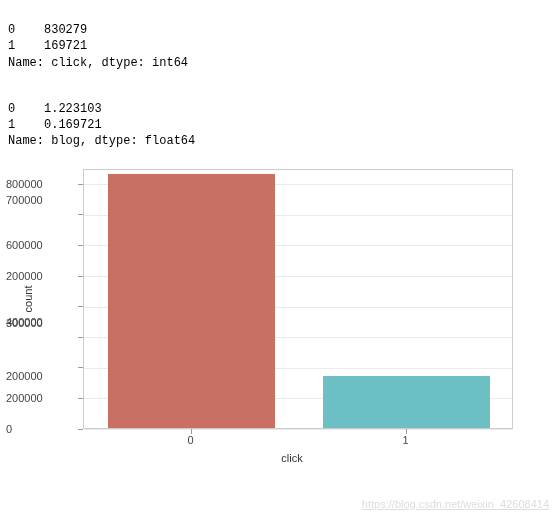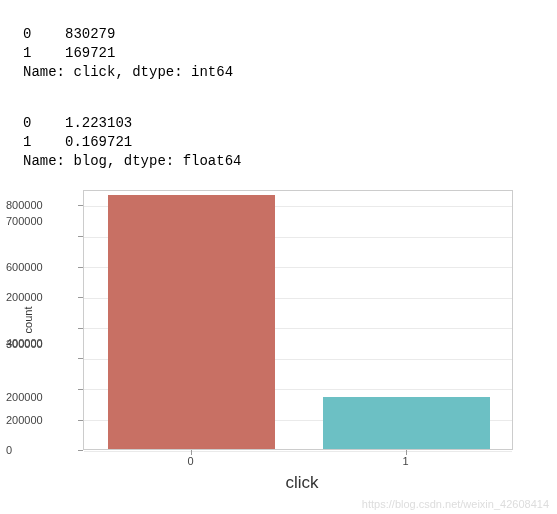--- a/index.html
+++ b/index.html
@@ -11,22 +11,21 @@
       width: 557px;
       height: 514px;
       padding: 6px 8px;
       position: relative;
     }
     .text-output {
       white-space: pre;
       line-height: 1.35;
       margin-bottom: 14px;
       color: #000;
-      font-size: 14px;
-      margin-left: 15px;
+      font-size: 12px;
     }
     .chart-wrap {
       position: relative;
       width: 520px;
       height: 310px;
       margin-top: 4px;
     }
     .plot-area {
       position: absolute;
       left: 75px;
@@ -87,33 +86,34 @@
       top: 135px;
       transform: rotate(-90deg) translateX(-50%);
       transform-origin: left top;
       font-size: 11px;
       color: #333;
       font-family: Arial, sans-serif;
     }
     .xlabel {
       position: absolute;
       top: 288px;
-      left: 294px;
+      left: 284px;
       transform: translateX(-50%);
-      font-size: 17px;
+      font-size: 11px;
       color: #333;
       font-family: Arial, sans-serif;
     }
     .watermark {
       position: absolute;
       bottom: 4px;
       right: 8px;
       font-size: 11px;
       color: #ddd;
       font-family: Arial, sans-serif;
+      text-decoration: underline;
     }
   </style>
 </head>
 <body>
 
 <div class="text-output">
 <span><span>0</span>    <span>830279</span></span>
 <span><span>1</span>    <span>169721</span></span>
 <span>Name: click, dtype: int64</span>
 </div>

